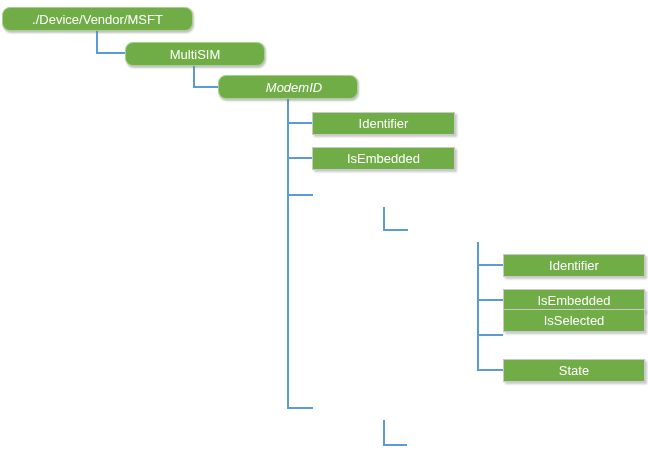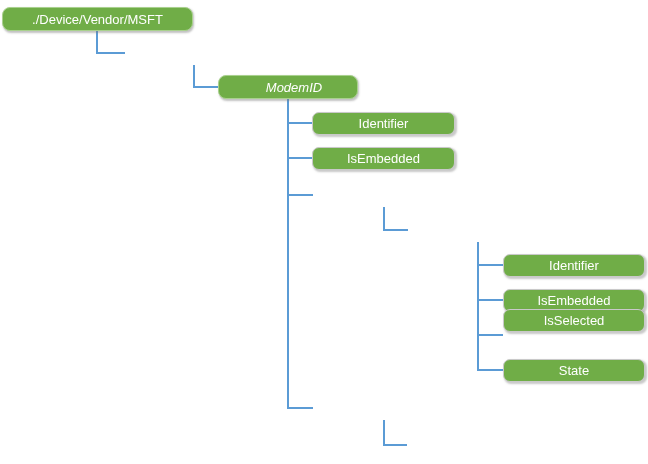--- a/index.html
+++ b/index.html
@@ -15,21 +15,20 @@
     position: absolute;
     display: flex;
     align-items: center;
     justify-content: center;
     background: var(--node-fill);
     color: var(--text-color);
     font-size: 13px;
     line-height: 1;
     box-sizing: border-box;
     white-space: nowrap;
-    border-radius: 7px;
   }
   .pill {
     border-radius: 8px;
     border: 1.5px solid var(--pill-border);
     box-shadow: 1px 1.5px 2px rgba(120,120,120,0.45);
   }
   .rect {
     border: 1px solid var(--rect-border);
     box-shadow: 1.5px 1.5px 2px rgba(120,120,120,0.40);
   }
@@ -62,20 +61,21 @@
   <div class="line" style="left:477px; top:242px; width:2px;  height:129px"></div>
   <div class="line" style="left:477px; top:264px; width:26px; height:2px"></div>
   <div class="line" style="left:477px; top:299px; width:26px; height:2px"></div>
   <div class="line" style="left:477px; top:334px; width:26px; height:2px"></div>
   <div class="line" style="left:477px; top:369px; width:26px; height:2px"></div>
 
   <div class="line" style="left:383px; top:420px; width:2px;  height:26px"></div>
   <div class="line" style="left:383px; top:444px; width:24px; height:2px"></div>
 
   <div class="node pill" style="left:2px;   top:7px;   width:191px; height:24px">./Device/Vendor/MSFT</div>
+  <div class="node pill" style="left:125px; top:42px;  width:140px; height:24px">MultiSIM</div>
   <div class="node pill italic" style="left:218px; top:75px;  width:140px; height:24px">ModemID</div>
   <div class="node rect" style="left:312px; top:112px; width:143px; height:23px">Identifier</div>
   <div class="node rect" style="left:312px; top:147px; width:143px; height:23px">IsEmbedded</div>
   <div class="node rect" style="left:503px; top:254px; width:142px; height:23px">Identifier</div>
   <div class="node rect" style="left:503px; top:289px; width:142px; height:23px">IsEmbedded</div>
   <div class="node rect" style="left:503px; top:309px; width:142px; height:23px">IsSelected</div>
   <div class="node rect" style="left:503px; top:359px; width:142px; height:23px">State</div>
 
 </div>
 

